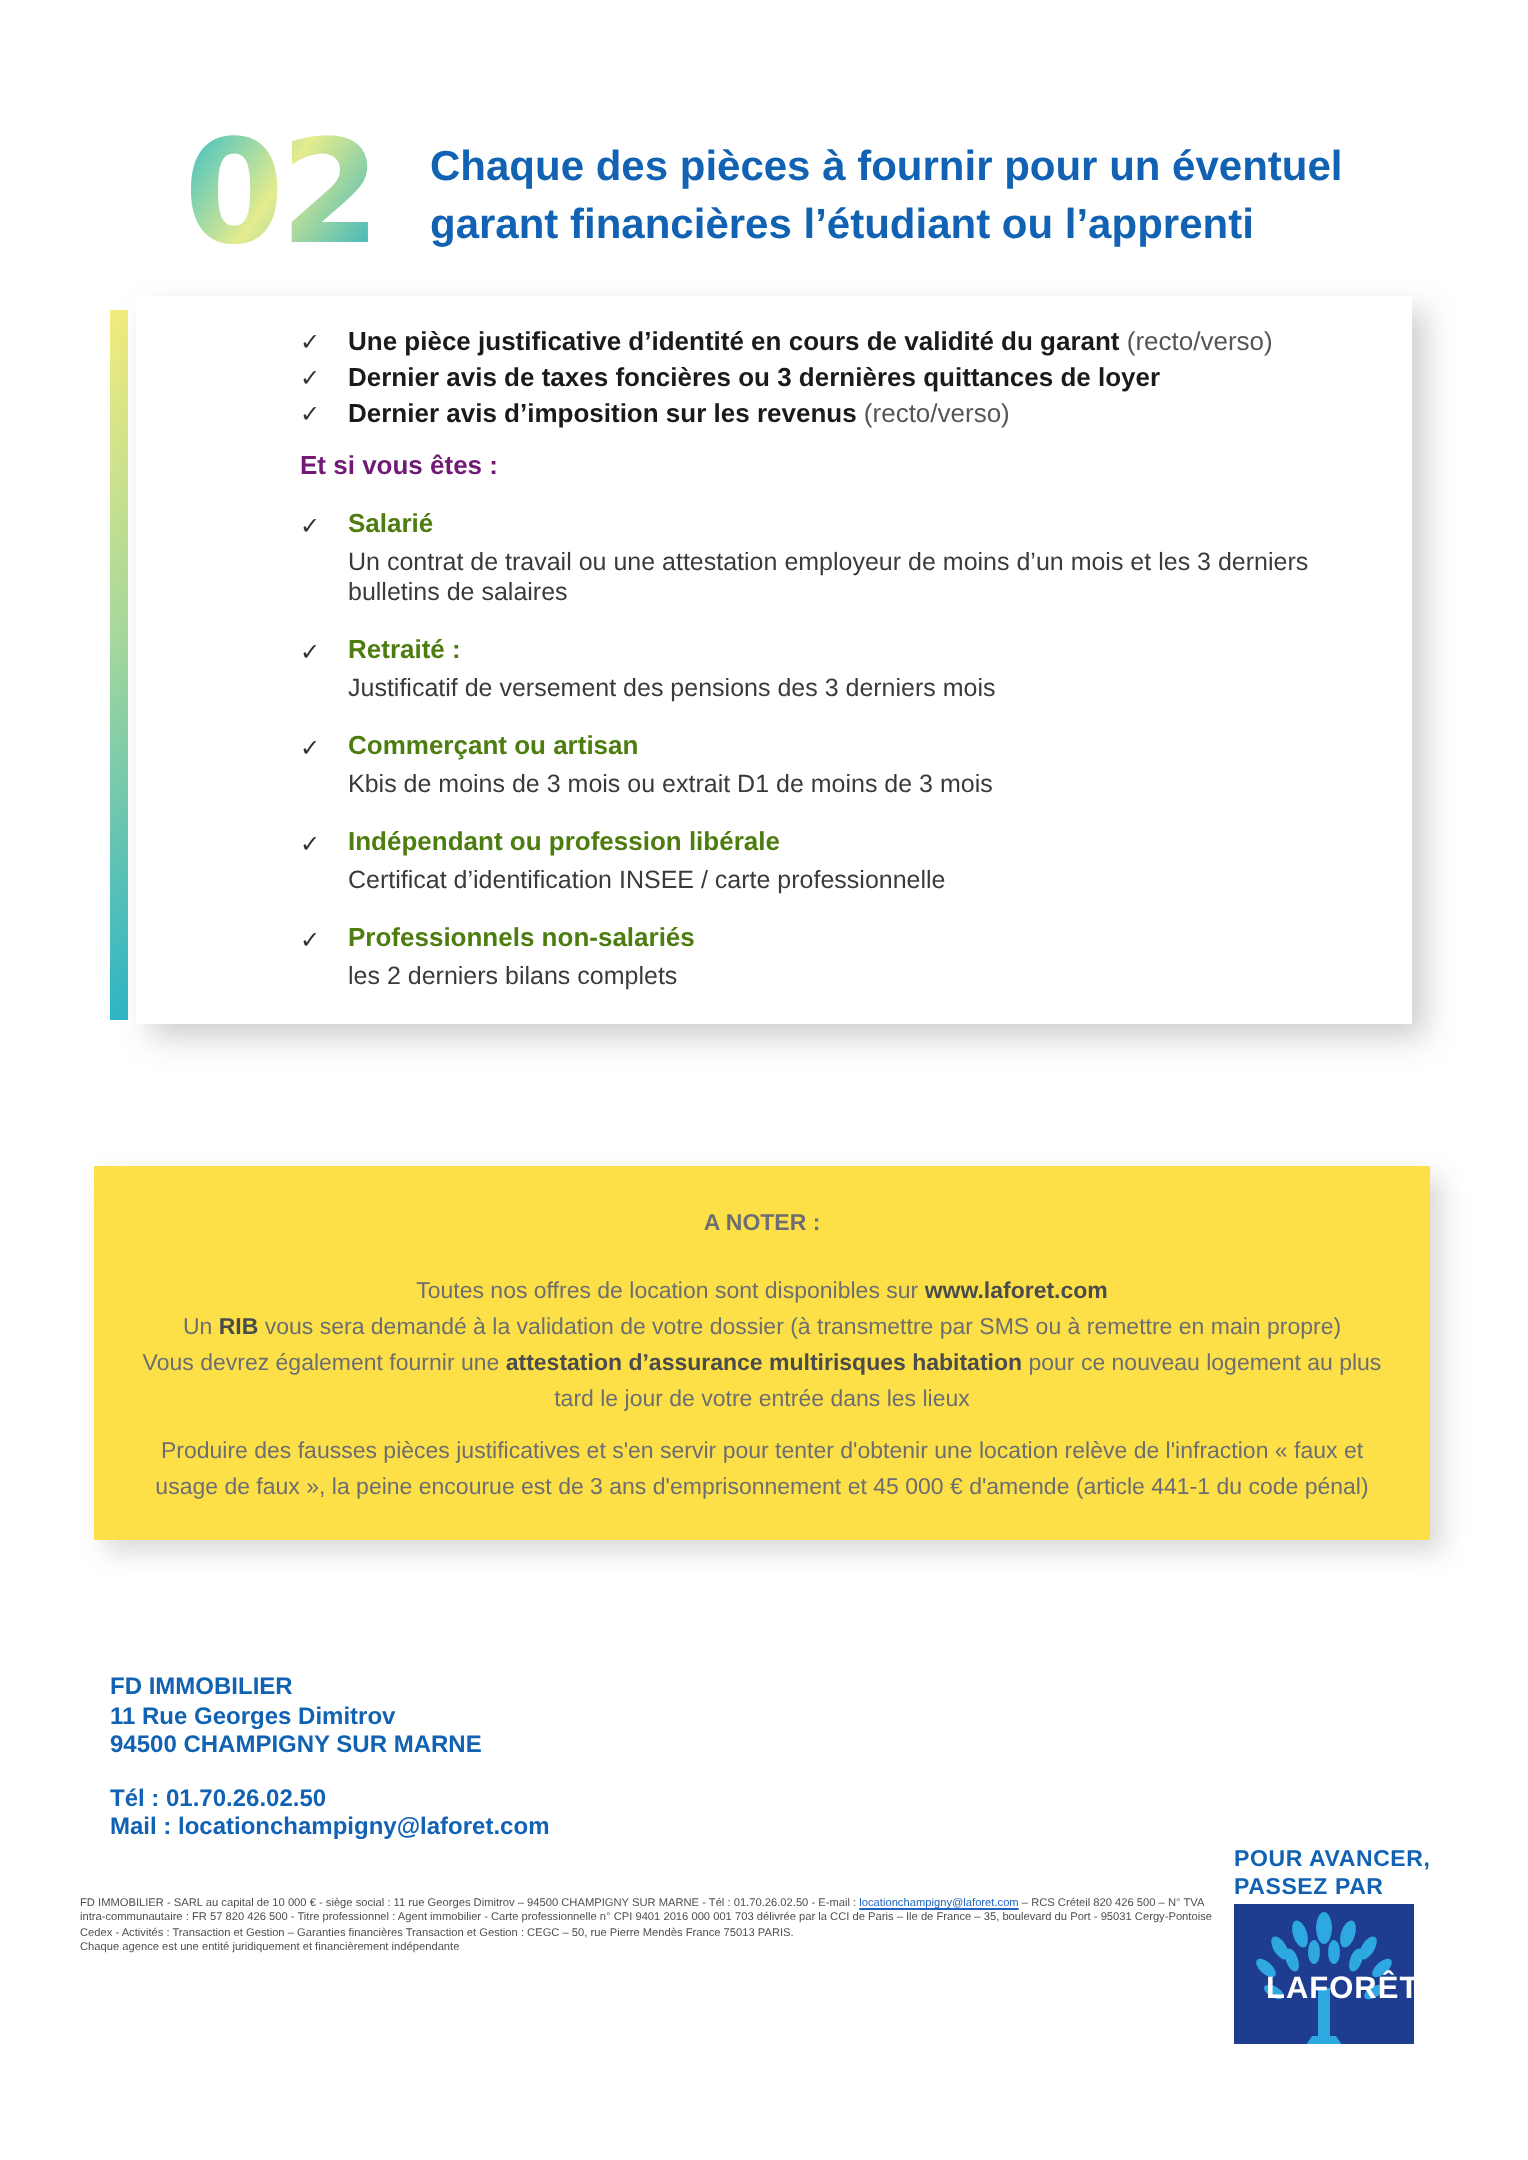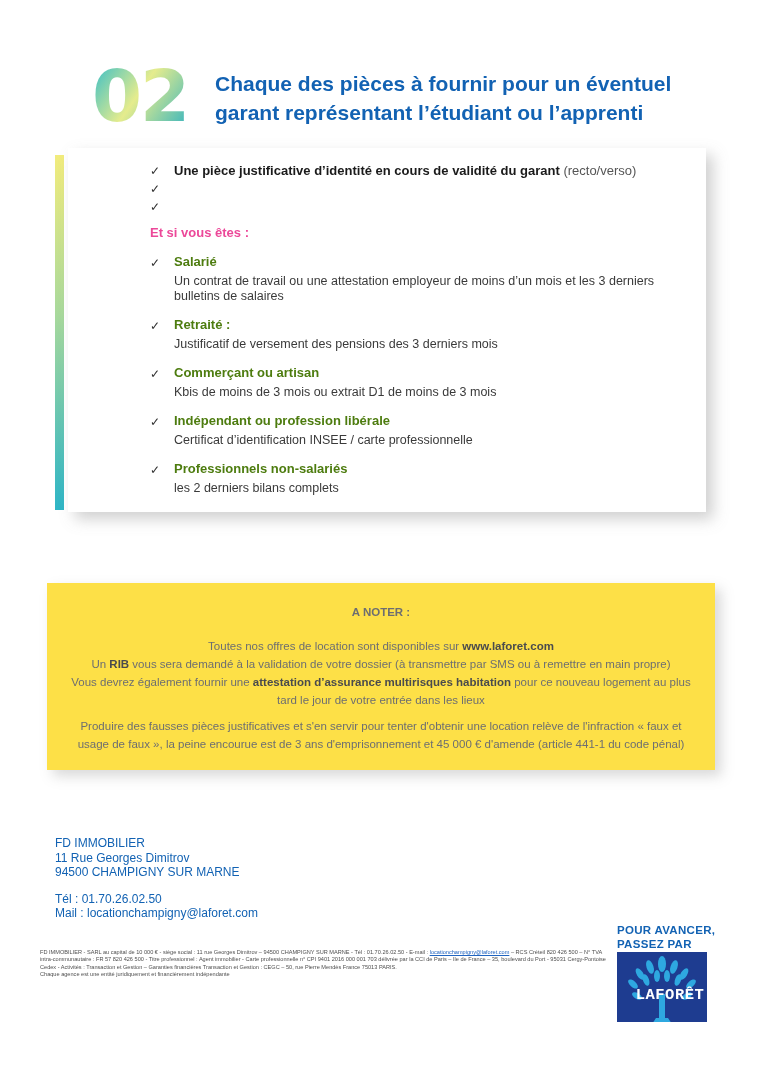--- a/index.html
+++ b/index.html
@@ -72,21 +72,21 @@
     line-height: 18px;
   }
   .chk-text { font-size: 13px; line-height: 18px; color: #1a1a1a; }
   .chk-text strong { font-weight: 700; }
   .chk-text .muted { font-weight: 400; color: #555; }
   .intro {
     margin-top: 9px;
     margin-bottom: 14px;
     font-size: 13px;
     font-weight: 700;
-    color: #ec4899;
+    color: #701a75;
   }
   .cat { margin-bottom: 13px; }
   .cat-label { font-size: 13px; font-weight: 700; line-height: 15px; color: #4d7c0f; }
   .cat-desc {
     margin-left: 24px;
     margin-top: 2px;
     font-size: 12.5px;
     line-height: 15px;
     color: #3a3a3a;
     max-width: 515px;
@@ -117,21 +117,21 @@
   }
   .note-box p strong { font-weight: 700; color: #4a4b4d; }
   .note-p4 { margin-top: 8px; }
 
   
   .contact {
     position: absolute;
     left: 55px;
     top: 836px;
     font-size: 12px;
-    font-weight: 400;
+    font-weight: 700;
     color: #1262b3;
     line-height: 14.5px;
   }
   .contact .gap { height: 12px; }
 
   
   .brand-tagline {
     position: absolute;
     left: 617px;
     top: 924px;
@@ -153,21 +153,21 @@
   .logo-word {
     position: absolute;
     left: 0;
     right: 0;
     top: 34px;
     text-align: center;
     font-size: 15.5px;
     font-weight: 700;
     color: #ffffff;
     letter-spacing: 0.5px;
-    font-family: Liberation Mono, monospace;
+    font-family: Liberation Sans, sans-serif;
     padding-left: 16px;
   }
 
   
   .legal {
     position: absolute;
     left: 40px;
     top: 949px;
     width: 566px;
     font-size: 5.6px;
@@ -185,36 +185,38 @@
   }
 </style>
 </head>
 <body>
 
 <div class="page">
 
   <div class="section-num">02</div>
   <h1 class="page-title">
     <span>Chaque des pièces à fournir pour un éventuel</span>
-    <span>garant représentant l’étudiant ou l’apprenti</span>
+    <span>garant financières l’étudiant ou l’apprenti</span>
   </h1>
 
   <div class="side-bar"></div>
 
   <div class="main-card">
 
     <div class="chk-row">
       <span class="chk">✓</span>
       <p class="chk-text"><strong>Une pièce justificative d’identité en cours de validité du garant</strong><span class="muted"> (recto/verso)</span></p>
     </div>
     <div class="chk-row">
       <span class="chk">✓</span>
+      <p class="chk-text"><strong>Dernier avis de taxes foncières ou 3 dernières quittances de loyer</strong><span class="muted"></span></p>
     </div>
     <div class="chk-row">
       <span class="chk">✓</span>
+      <p class="chk-text"><strong>Dernier avis d’imposition sur les revenus</strong><span class="muted"> (recto/verso)</span></p>
     </div>
 
     <p class="intro">Et si vous êtes :</p>
 
     <div class="cat">
       <div class="chk-row">
         <span class="chk">✓</span>
         <span class="cat-label">Salarié</span>
       </div>
       <p class="cat-desc">Un contrat de travail ou une attestation employeur de moins d’un mois et les 3 derniers bulletins de salaires</p>

